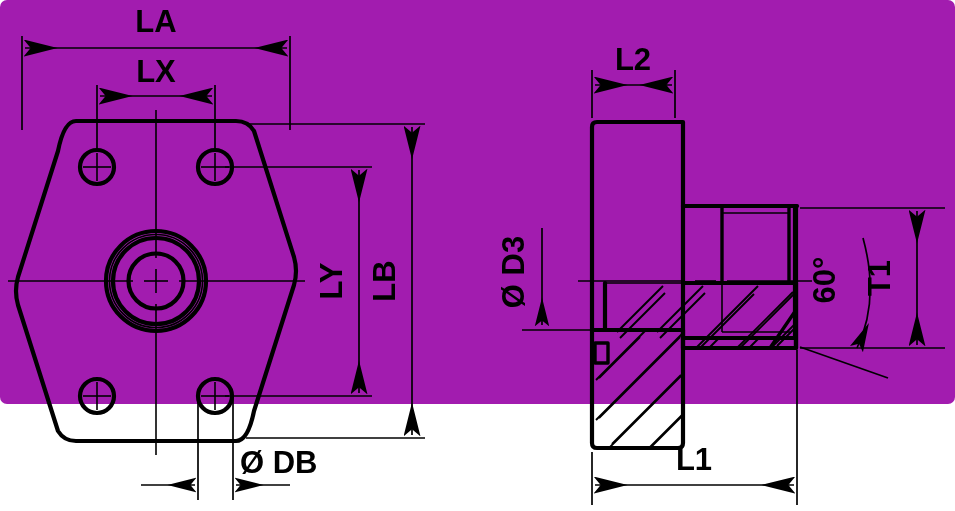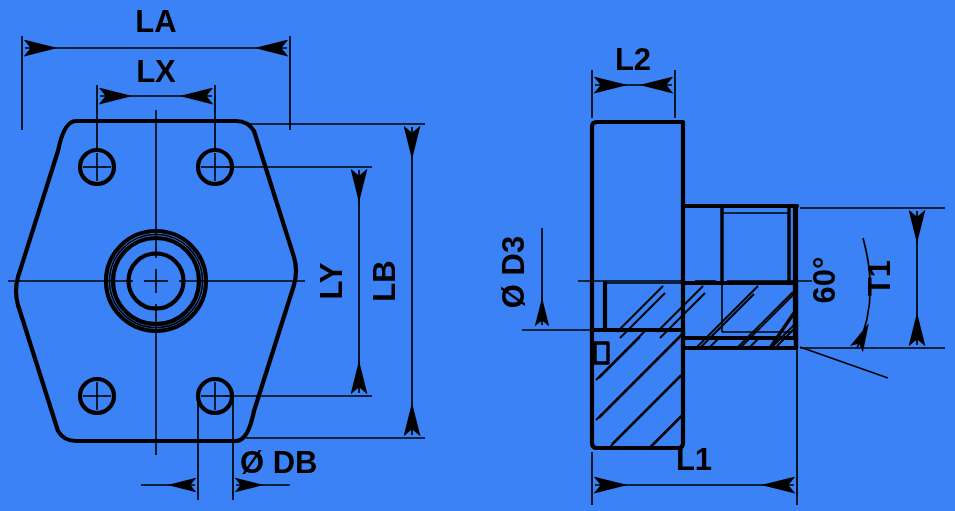--- a/index.html
+++ b/index.html
@@ -9,22 +9,23 @@
   }
   body {
     width: 955px;
     height: 511px;
     font-family: "Liberation Sans", sans-serif;
     overflow: hidden;
   }
   #drawing-root {
     position: relative;
     width: 955px;
-    height: 511px;
-    background: #3b82f6;
+    height: 404px;
+    background: #a21caf;
+    border-radius: 7px;
   }
   svg#technical-drawing {
     display: block;
     width: 955px;
     height: 511px;
   }
   .outline {
     fill: none;
     stroke: #000000;
     stroke-width: 4.2;

